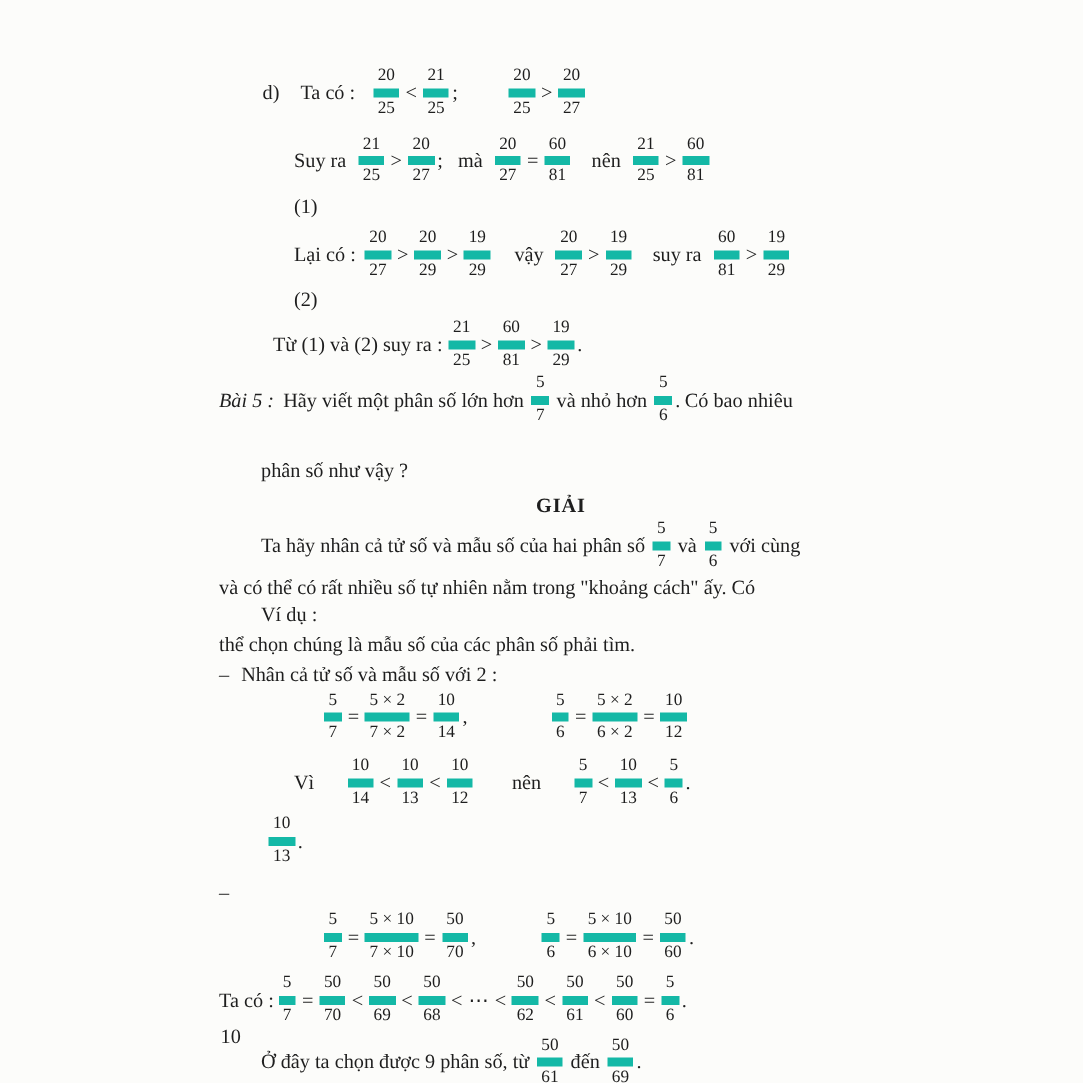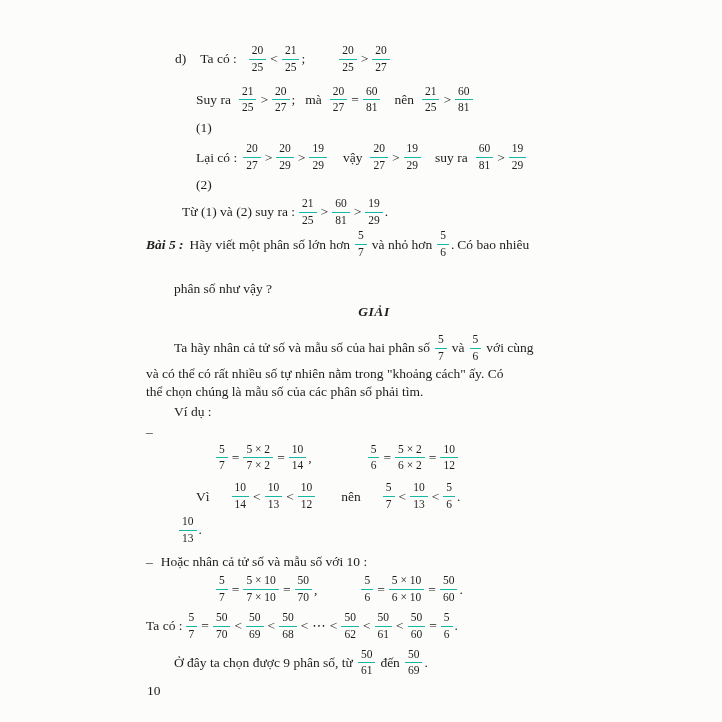--- a/index.html
+++ b/index.html
@@ -28,26 +28,26 @@
   }
   .line.center { justify-content: center; }
   .frac {
     display: inline-flex;
     flex-direction: column;
     align-items: center;
     font-size: 11.5px;
     line-height: 1.2;
     flex: 0 0 auto;
   }
-  .frac .num { padding: 0 3px 1px; border-bottom: 1px solid #14b8a6; }
+  .frac .num { padding: 0 3px 1px; border-bottom: 6px solid #14b8a6; }
   .frac .den { padding: 1px 3px 0; }
   .op { margin: 0 4px; flex: 0 0 auto; }
   .punc { margin-left: 2px; flex: 0 0 auto; }
   .text { flex: 0 0 auto; }
-  .bi { font-weight: bold; font-style: italic; flex: 0 0 auto; }
+  .bi { font-weight: normal; font-style: italic; flex: 0 0 auto; }
   .b { font-weight: bold; letter-spacing: 0.6px; flex: 0 0 auto; }
   .gap { display: inline-block; flex: 0 0 auto; }
   #page-number {
     position: absolute;
     left: 147px; top: 683px;
     font-size: 13.5px;
   }
 </style>
 </head>
 <body>
@@ -55,28 +55,28 @@
 <div class="page">
   <div id="content">
       <div class="line" style="margin-left: 29px; margin-bottom: 10px;"><span class="text">d)</span><span class="gap" style="width: 14px;"></span><span class="text">Ta có :</span><span class="gap" style="width: 12px;"></span><span class="frac"><span class="num">20</span><span class="den">25</span></span><span class="op">&lt;</span><span class="frac"><span class="num">21</span><span class="den">25</span></span><span class="punc">;</span><span class="gap" style="width: 34px;"></span><span class="frac"><span class="num">20</span><span class="den">25</span></span><span class="op">&gt;</span><span class="frac"><span class="num">20</span><span class="den">27</span></span></div>
       <div class="line" style="margin-left: 50px; margin-bottom: 4px;"><span class="text">Suy ra</span><span class="gap" style="width: 8px;"></span><span class="frac"><span class="num">21</span><span class="den">25</span></span><span class="op">&gt;</span><span class="frac"><span class="num">20</span><span class="den">27</span></span><span class="punc">;</span><span class="gap" style="width: 10px;"></span><span class="text">mà</span><span class="gap" style="width: 8px;"></span><span class="frac"><span class="num">20</span><span class="den">27</span></span><span class="op">=</span><span class="frac"><span class="num">60</span><span class="den">81</span></span><span class="gap" style="width: 14px;"></span><span class="text">nên</span><span class="gap" style="width: 8px;"></span><span class="frac"><span class="num">21</span><span class="den">25</span></span><span class="op">&gt;</span><span class="frac"><span class="num">60</span><span class="den">81</span></span></div>
       <div class="line" style="margin-left: 50px; margin-bottom: 5px;"><span class="text">(1)</span></div>
       <div class="line" style="margin-left: 50px; margin-bottom: 3px;"><span class="text">Lại có :</span><span class="gap" style="width: 6px;"></span><span class="frac"><span class="num">20</span><span class="den">27</span></span><span class="op">&gt;</span><span class="frac"><span class="num">20</span><span class="den">29</span></span><span class="op">&gt;</span><span class="frac"><span class="num">19</span><span class="den">29</span></span><span class="gap" style="width: 16px;"></span><span class="text">vậy</span><span class="gap" style="width: 8px;"></span><span class="frac"><span class="num">20</span><span class="den">27</span></span><span class="op">&gt;</span><span class="frac"><span class="num">19</span><span class="den">29</span></span><span class="gap" style="width: 14px;"></span><span class="text">suy ra</span><span class="gap" style="width: 8px;"></span><span class="frac"><span class="num">60</span><span class="den">81</span></span><span class="op">&gt;</span><span class="frac"><span class="num">19</span><span class="den">29</span></span></div>
       <div class="line" style="margin-left: 50px; margin-bottom: 3px;"><span class="text">(2)</span></div>
       <div class="line" style="margin-left: 36px; margin-bottom: 2px;"><span class="text">Từ (1) và (2) suy ra :</span><span class="gap" style="width: 4px;"></span><span class="frac"><span class="num">21</span><span class="den">25</span></span><span class="op">&gt;</span><span class="frac"><span class="num">60</span><span class="den">81</span></span><span class="op">&gt;</span><span class="frac"><span class="num">19</span><span class="den">29</span></span><span class="punc">.</span></div>
       <div class="line" style="margin-bottom: 2px;"><span class="bi">Bài 5 :</span><span class="gap" style="width: 6px;"></span><span class="text">Hãy viết một phân số lớn hơn</span><span class="gap" style="width: 5px;"></span><span class="frac"><span class="num">5</span><span class="den">7</span></span><span class="gap" style="width: 5px;"></span><span class="text">và nhỏ hơn</span><span class="gap" style="width: 5px;"></span><span class="frac"><span class="num">5</span><span class="den">6</span></span><span class="punc">.</span><span class="gap" style="width: 3px;"></span><span class="text">Có bao nhiêu</span></div>
       <div class="line" style="margin-left: 28px; margin-bottom: 5px; margin-top: 20px;"><span class="text">phân số như vậy ?</span></div>
-      <div class="line center" style="margin-bottom: 12px; font-style: italic;"><span class="b">GIẢI</span></div>
+      <div class="line center" style="margin-bottom: 0;"><span class="b">GIẢI</span></div>
       <div class="line" style="margin-left: 28px; margin-bottom: 1px;"><span class="text">Ta hãy nhân cả tử số và mẫu số của hai phân số</span><span class="gap" style="width: 5px;"></span><span class="frac"><span class="num">5</span><span class="den">7</span></span><span class="gap" style="width: 5px;"></span><span class="text">và</span><span class="gap" style="width: 5px;"></span><span class="frac"><span class="num">5</span><span class="den">6</span></span><span class="gap" style="width: 5px;"></span><span class="text">với cùng</span></div>
       <div class="line" style="margin-bottom: 0px;"><span class="text">và có thể có rất nhiều số tự nhiên nằm trong "khoảng cách" ấy. Có</span></div>
+      <div class="line" style="margin-left: 28px; margin-bottom: 2px;"><span class="text">Ví dụ :</span></div>
       <div class="line" style="margin-bottom: 2px;"><span class="text">thể chọn chúng là mẫu số của các phân số phải tìm.</span></div>
-      <div class="line" style="margin-left: 28px; margin-bottom: 2px;"><span class="text">Ví dụ :</span></div>
-      <div class="line" style="margin-bottom: 2px;"><span class="text">–</span><span class="gap" style="width: 8px;"></span></div>
+      <div class="line" style="margin-bottom: 2px;"><span class="text">–</span><span class="gap" style="width: 8px;"></span><span class="text">Nhân cả tử số và mẫu số với 2 :</span></div>
       <div class="line" style="margin-left: 70px; margin-bottom: 8px;"><span class="frac"><span class="num">5</span><span class="den">7</span></span><span class="op">=</span><span class="frac"><span class="num">5 × 2</span><span class="den">7 × 2</span></span><span class="op">=</span><span class="frac"><span class="num">10</span><span class="den">14</span></span><span class="punc">,</span><span class="gap" style="width: 56px;"></span><span class="frac"><span class="num">5</span><span class="den">6</span></span><span class="op">=</span><span class="frac"><span class="num">5 × 2</span><span class="den">6 × 2</span></span><span class="op">=</span><span class="frac"><span class="num">10</span><span class="den">12</span></span></div>
       <div class="line" style="margin-left: 50px; margin-bottom: 3px;"><span class="text">Vì</span><span class="gap" style="width: 22px;"></span><span class="frac"><span class="num">10</span><span class="den">14</span></span><span class="op">&lt;</span><span class="frac"><span class="num">10</span><span class="den">13</span></span><span class="op">&lt;</span><span class="frac"><span class="num">10</span><span class="den">12</span></span><span class="gap" style="width: 26px;"></span><span class="text">nên</span><span class="gap" style="width: 22px;"></span><span class="frac"><span class="num">5</span><span class="den">7</span></span><span class="op">&lt;</span><span class="frac"><span class="num">10</span><span class="den">13</span></span><span class="op">&lt;</span><span class="frac"><span class="num">5</span><span class="den">6</span></span><span class="punc">.</span></div>
       <div class="line" style="margin-left: 28px; margin-bottom: 8px;"><span class="gap" style="width: 5px;"></span><span class="frac"><span class="num">10</span><span class="den">13</span></span><span class="punc">.</span></div>
-      <div class="line" style="margin-bottom: 3px;"><span class="text">–</span><span class="gap" style="width: 8px;"></span><span class="text">Hoặc nhân cả tử số và mẫu số với 10 :</span></div>
+      <div class="line" style="margin-bottom: 3px;"><span class="text">–</span><span class="gap" style="width: 8px;"></span></div>
       <div class="line" style="margin-left: 70px; margin-bottom: 6px;"><span class="frac"><span class="num">5</span><span class="den">7</span></span><span class="op">=</span><span class="frac"><span class="num">5 × 10</span><span class="den">7 × 10</span></span><span class="op">=</span><span class="frac"><span class="num">50</span><span class="den">70</span></span><span class="punc">,</span><span class="gap" style="width: 44px;"></span><span class="frac"><span class="num">5</span><span class="den">6</span></span><span class="op">=</span><span class="frac"><span class="num">5 × 10</span><span class="den">6 × 10</span></span><span class="op">=</span><span class="frac"><span class="num">50</span><span class="den">60</span></span><span class="punc">.</span></div>
       <div class="line" style="margin-bottom: 6px;"><span class="text">Ta có :</span><span class="gap" style="width: 3px;"></span><span class="frac"><span class="num">5</span><span class="den">7</span></span><span class="op">=</span><span class="frac"><span class="num">50</span><span class="den">70</span></span><span class="op">&lt;</span><span class="frac"><span class="num">50</span><span class="den">69</span></span><span class="op">&lt;</span><span class="frac"><span class="num">50</span><span class="den">68</span></span><span class="op">&lt;</span><span class="text">⋯</span><span class="op">&lt;</span><span class="frac"><span class="num">50</span><span class="den">62</span></span><span class="op">&lt;</span><span class="frac"><span class="num">50</span><span class="den">61</span></span><span class="op">&lt;</span><span class="frac"><span class="num">50</span><span class="den">60</span></span><span class="op">=</span><span class="frac"><span class="num">5</span><span class="den">6</span></span><span class="punc">.</span></div>
       <div class="line" style="margin-left: 28px; margin-bottom: 0px;"><span class="text">Ở đây ta chọn được 9 phân số, từ</span><span class="gap" style="width: 5px;"></span><span class="frac"><span class="num">50</span><span class="den">61</span></span><span class="gap" style="width: 5px;"></span><span class="text">đến</span><span class="gap" style="width: 5px;"></span><span class="frac"><span class="num">50</span><span class="den">69</span></span><span class="punc">.</span></div>
     </div>
   <div id="page-number">10</div>
 </div>
 
 </body></html>

